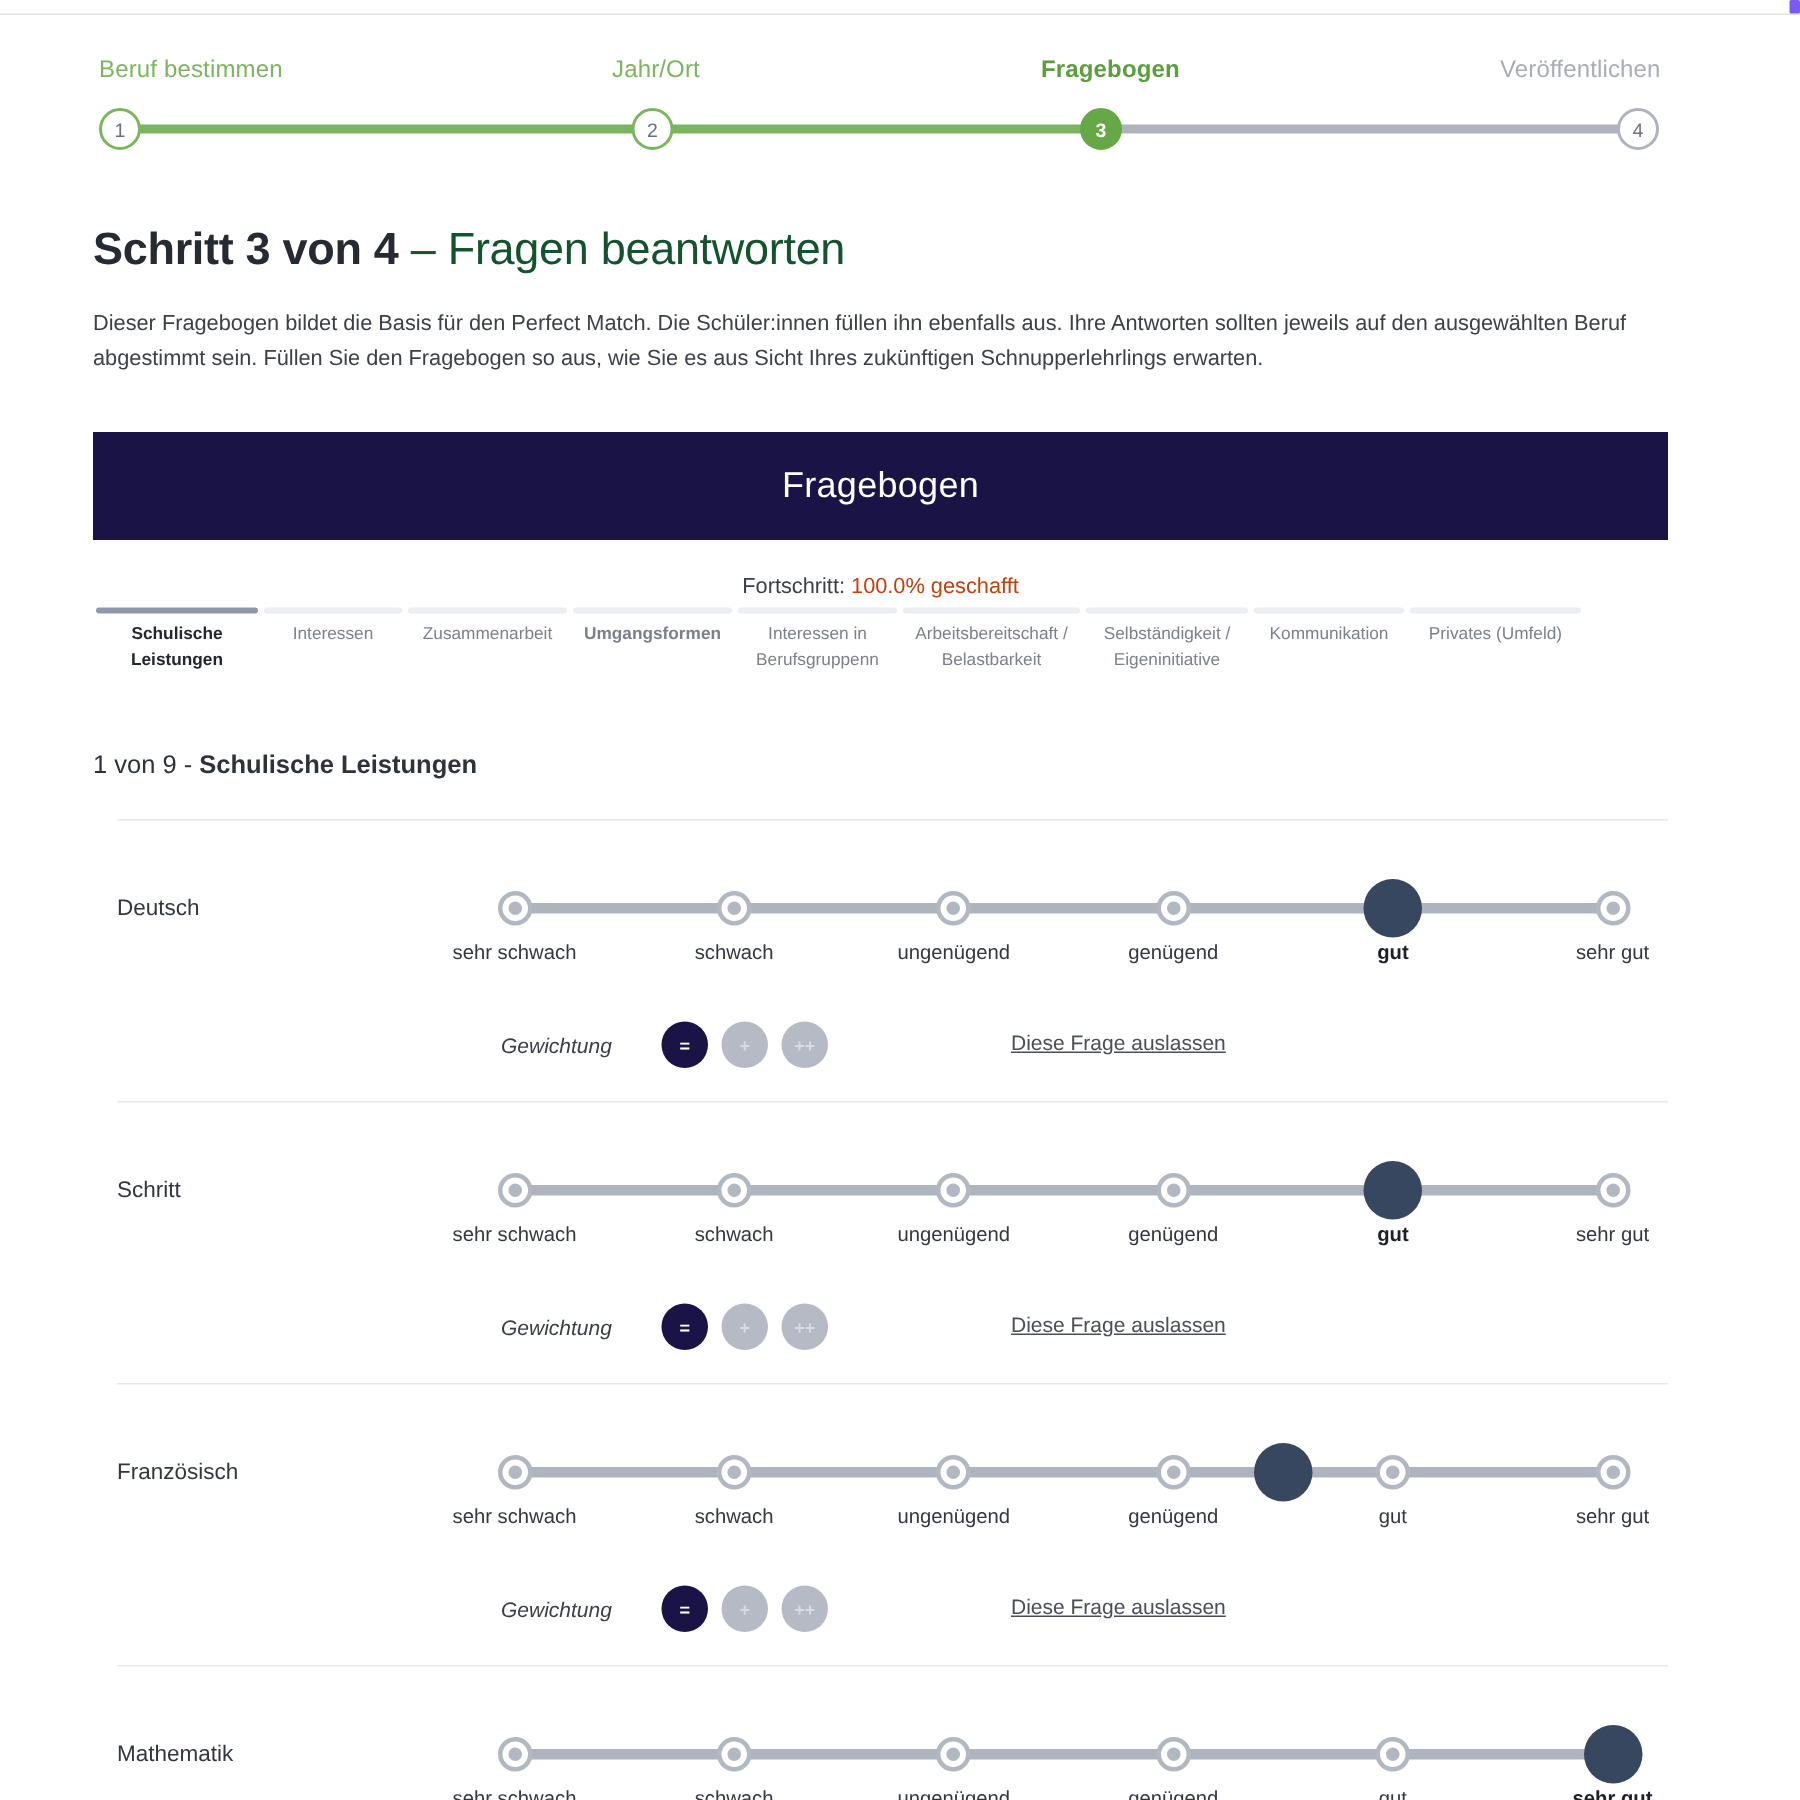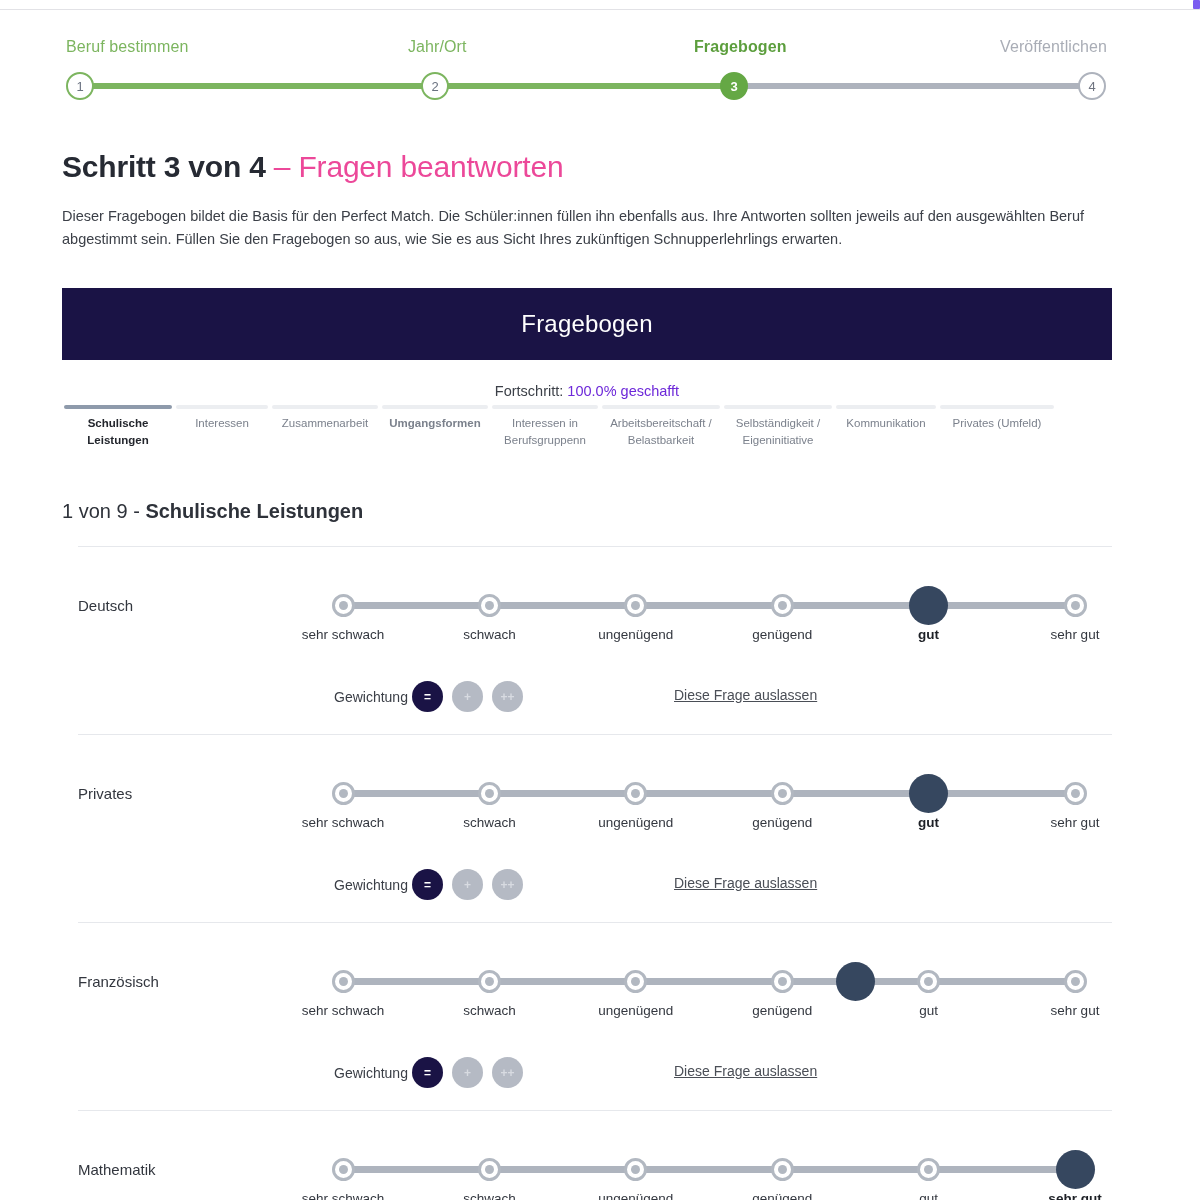--- a/index.html
+++ b/index.html
@@ -50,61 +50,61 @@
   .step-node.active {
     background: #65a845; border-color: #65a845; color: #ffffff; font-weight: 600;
   }
 
   
   .headline {
     position: absolute; top: 150px; left: 62px;
     font-size: 30px; color: #262a33; letter-spacing: -.2px;
   }
   .headline b { font-weight: 700; }
-  .headline span.light { font-weight: 400; color: #ec4899; }
+  .headline span.light { font-weight: 400; color: #14532d; }
 
   .intro {
     position: absolute; top: 205px; left: 62px; width: 1058px;
     font-size: 14.5px; line-height: 23px; color: #3c4048;
   }
 
   
   .banner {
     position: absolute; top: 288px; left: 62px; width: 1050px; height: 72px;
     background: #1a1345; display: flex; align-items: center; justify-content: center;
   }
   .banner-title { color: #ffffff; font-size: 24px; letter-spacing: .2px; }
 
   
   .progress-line {
     position: absolute; top: 383px; left: 62px; width: 1050px;
     text-align: center; font-size: 14.5px; color: #3c4048;
   }
-  .progress-line .pct { color: #6d28d9; }
+  .progress-line .pct { color: #c2410c; }
 
   
   .tabs {
     position: absolute; top: 405px; left: 62px; width: 1050px;
     display: flex; align-items: flex-start;
   }
   .tab { position: relative; padding-top: 10px; text-align: center; }
   .tab .bar {
     position: absolute; top: 0; left: 2px; right: 2px; height: 4px;
     background: #eceef1; border-radius: 2px;
   }
   .tab.active .bar { background: #8e9aab; }
   .tab-label {
     font-size: 11.5px; line-height: 17px; color: #7b818c; padding: 0 4px;
   }
   .tab.active .tab-label { color: #23262d; font-weight: 700; }
 
   
   .section-caption {
     position: absolute; top: 500px; left: 62px;
-    font-size: 20px; color: #2e323a;
+    font-size: 17px; color: #2e323a;
   }
   .section-caption b { font-weight: 700; }
 
   
   .qlist { position: absolute; top: 546px; left: 78px; width: 1034px; }
   .qrow { position: relative; border-top: 1px solid #e6e8ec; height: 188px; }
   .qrow:first-child { border-top: 1px solid #e6e8ec; text-align: right; }
   .q-label {
     position: absolute; top: 50px; left: 0; font-size: 15px; color: #32363e;
   }
@@ -128,21 +128,21 @@
     border-radius: 50%; background: #36475f; z-index: 3;
   }
   .tick-label {
     position: absolute; top: 40px; font-size: 13.5px; color: #33373f;
     transform: translateX(-50%); white-space: nowrap;
   }
   .tick-label.sel { font-weight: 700; color: #1d2026; }
 
   
   .weighting { position: absolute; top: 134px; left: 256px; display: flex; align-items: center; }
-  .weight-caption { font-size: 14px; color: #3a3e46; margin-right: 4px; }
+  .weight-caption { font-size: 14px; color: #3a3e46; margin-right: 33px; font-style: italic; }
   .wbtn {
     width: 31px; height: 31px; border-radius: 50%; background: #b5bac4;
     margin-right: 9px; display: flex; align-items: center; justify-content: center;
     color: #d8dbe1; font-size: 12px; font-weight: 700; line-height: 1;
   }
   .wbtn.active { background: #1a1345; color: #ffffff; }
   .skip-link {
     position: absolute; top: 140px; left: 596px;
     font-size: 14px; color: #4a4e56; text-decoration: underline;
   }
@@ -255,21 +255,21 @@
       </div>
       <div class="weighting">
         <span class="weight-caption">Gewichtung</span>
         <div class="wbtn active">=</div>
         <div class="wbtn">+</div>
         <div class="wbtn">++</div>
       </div>
       <a class="skip-link" href="#">Diese Frage auslassen</a>
     </div>
     <div class="qrow">
-      <div class="q-label">Privates</div>
+      <div class="q-label">Schritt</div>
       <div class="slider">
         <div class="slider-rail"></div>
         <div class="tick" style="left:calc(9px + 0% - 0px)">
           <i></i>
         </div>
         <div class="tick" style="left:calc(9px + 20% - 3.5999999999999996px)">
           <i></i>
         </div>
         <div class="tick" style="left:calc(9px + 40% - 7.199999999999999px)">
           <i></i>

